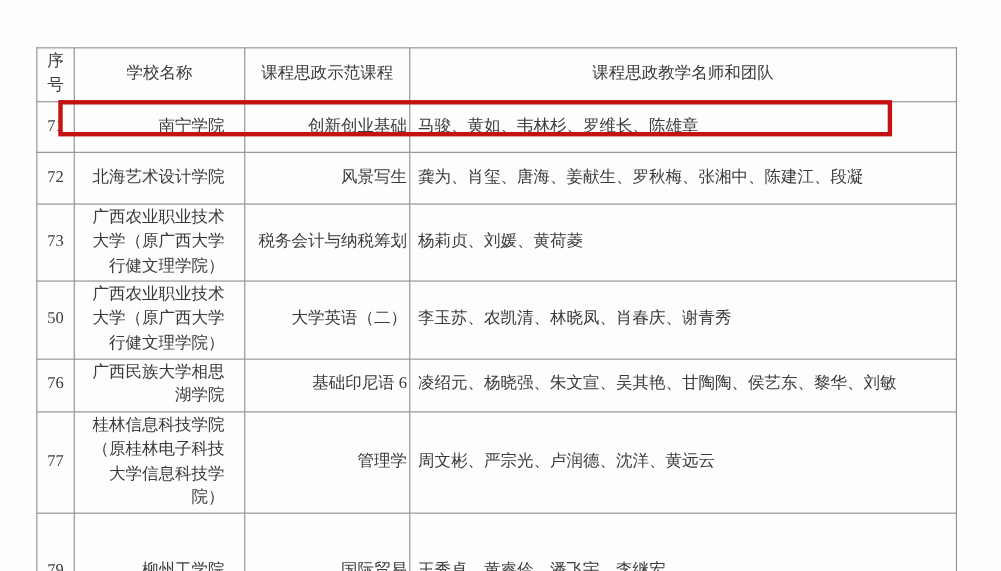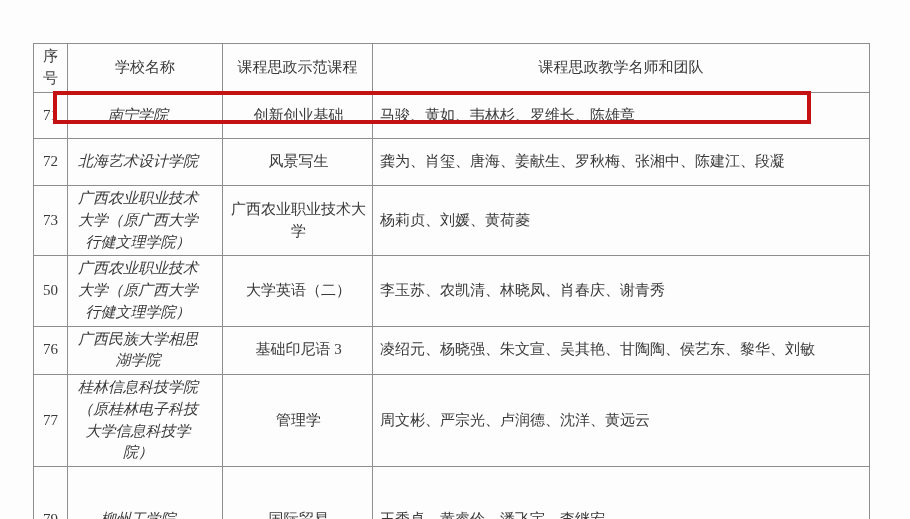--- a/index.html
+++ b/index.html
@@ -26,22 +26,22 @@
     font-size:15px;
     font-weight:normal;
     vertical-align:middle;
     padding:2px 4px;
     line-height:1.45;
     overflow:hidden;
   }
   thead tr{height:28px;}
   th{text-align:center;padding:2px 2px;}
   td.c-no{text-align:center;padding:12px 1px;}
-  td.c-school{text-align:center;padding:2px 18px 2px 4px;font-style:italic;}
-  td.c-course{text-align:center;padding:2px 2px 2px 4px;}
+  td.c-school{text-align:right;padding:2px 18px 2px 4px;}
+  td.c-course{text-align:right;padding:2px 2px 2px 4px;}
   td.c-team{text-align:left;padding:2px 4px 2px 7px;border-radius:11px;}
   tbody tr:nth-child(1){height:22px;}
   tbody tr:nth-child(2){height:27px;}
   tbody tr:nth-child(3){height:66px;}
   tbody tr:nth-child(4){height:64px;}
   tbody tr:nth-child(5){height:40px;}
   tbody tr:nth-child(6){height:41px;}
   tbody tr:nth-child(7){height:106px;}
   tbody tr:nth-child(8){height:24px;}
   tbody tr:nth-child(9){height:23px;}
@@ -83,33 +83,33 @@
   </tr>
         <tr>
     <td class="c-no">72</td>
     <td class="c-school">北海艺术设计学院</td>
     <td class="c-course">风景写生</td>
     <td class="c-team">龚为、肖玺、唐海、姜献生、罗秋梅、张湘中、陈建江、段凝</td>
   </tr>
         <tr>
     <td class="c-no">73</td>
     <td class="c-school">广西农业职业技术大学（原广西大学行健文理学院）</td>
-    <td class="c-course">广西农业职业技术大学</td>
+    <td class="c-course">税务会计与纳税筹划</td>
     <td class="c-team">杨莉贞、刘媛、黄荷菱</td>
   </tr>
         <tr>
     <td class="c-no">50</td>
     <td class="c-school">广西农业职业技术大学（原广西大学行健文理学院）</td>
     <td class="c-course">大学英语（二）</td>
     <td class="c-team">李玉苏、农凯清、林晓凤、肖春庆、谢青秀</td>
   </tr>
         <tr>
     <td class="c-no">76</td>
     <td class="c-school">广西民族大学相思湖学院</td>
-    <td class="c-course">基础印尼语 3</td>
+    <td class="c-course">基础印尼语 6</td>
     <td class="c-team">凌绍元、杨晓强、朱文宣、吴其艳、甘陶陶、侯艺东、黎华、刘敏</td>
   </tr>
         <tr>
     <td class="c-no">77</td>
     <td class="c-school">桂林信息科技学院（原桂林电子科技大学信息科技学院）</td>
     <td class="c-course">管理学</td>
     <td class="c-team">周文彬、严宗光、卢润德、沈洋、黄远云</td>
   </tr>
         <tr>
     <td class="c-no">79</td>

